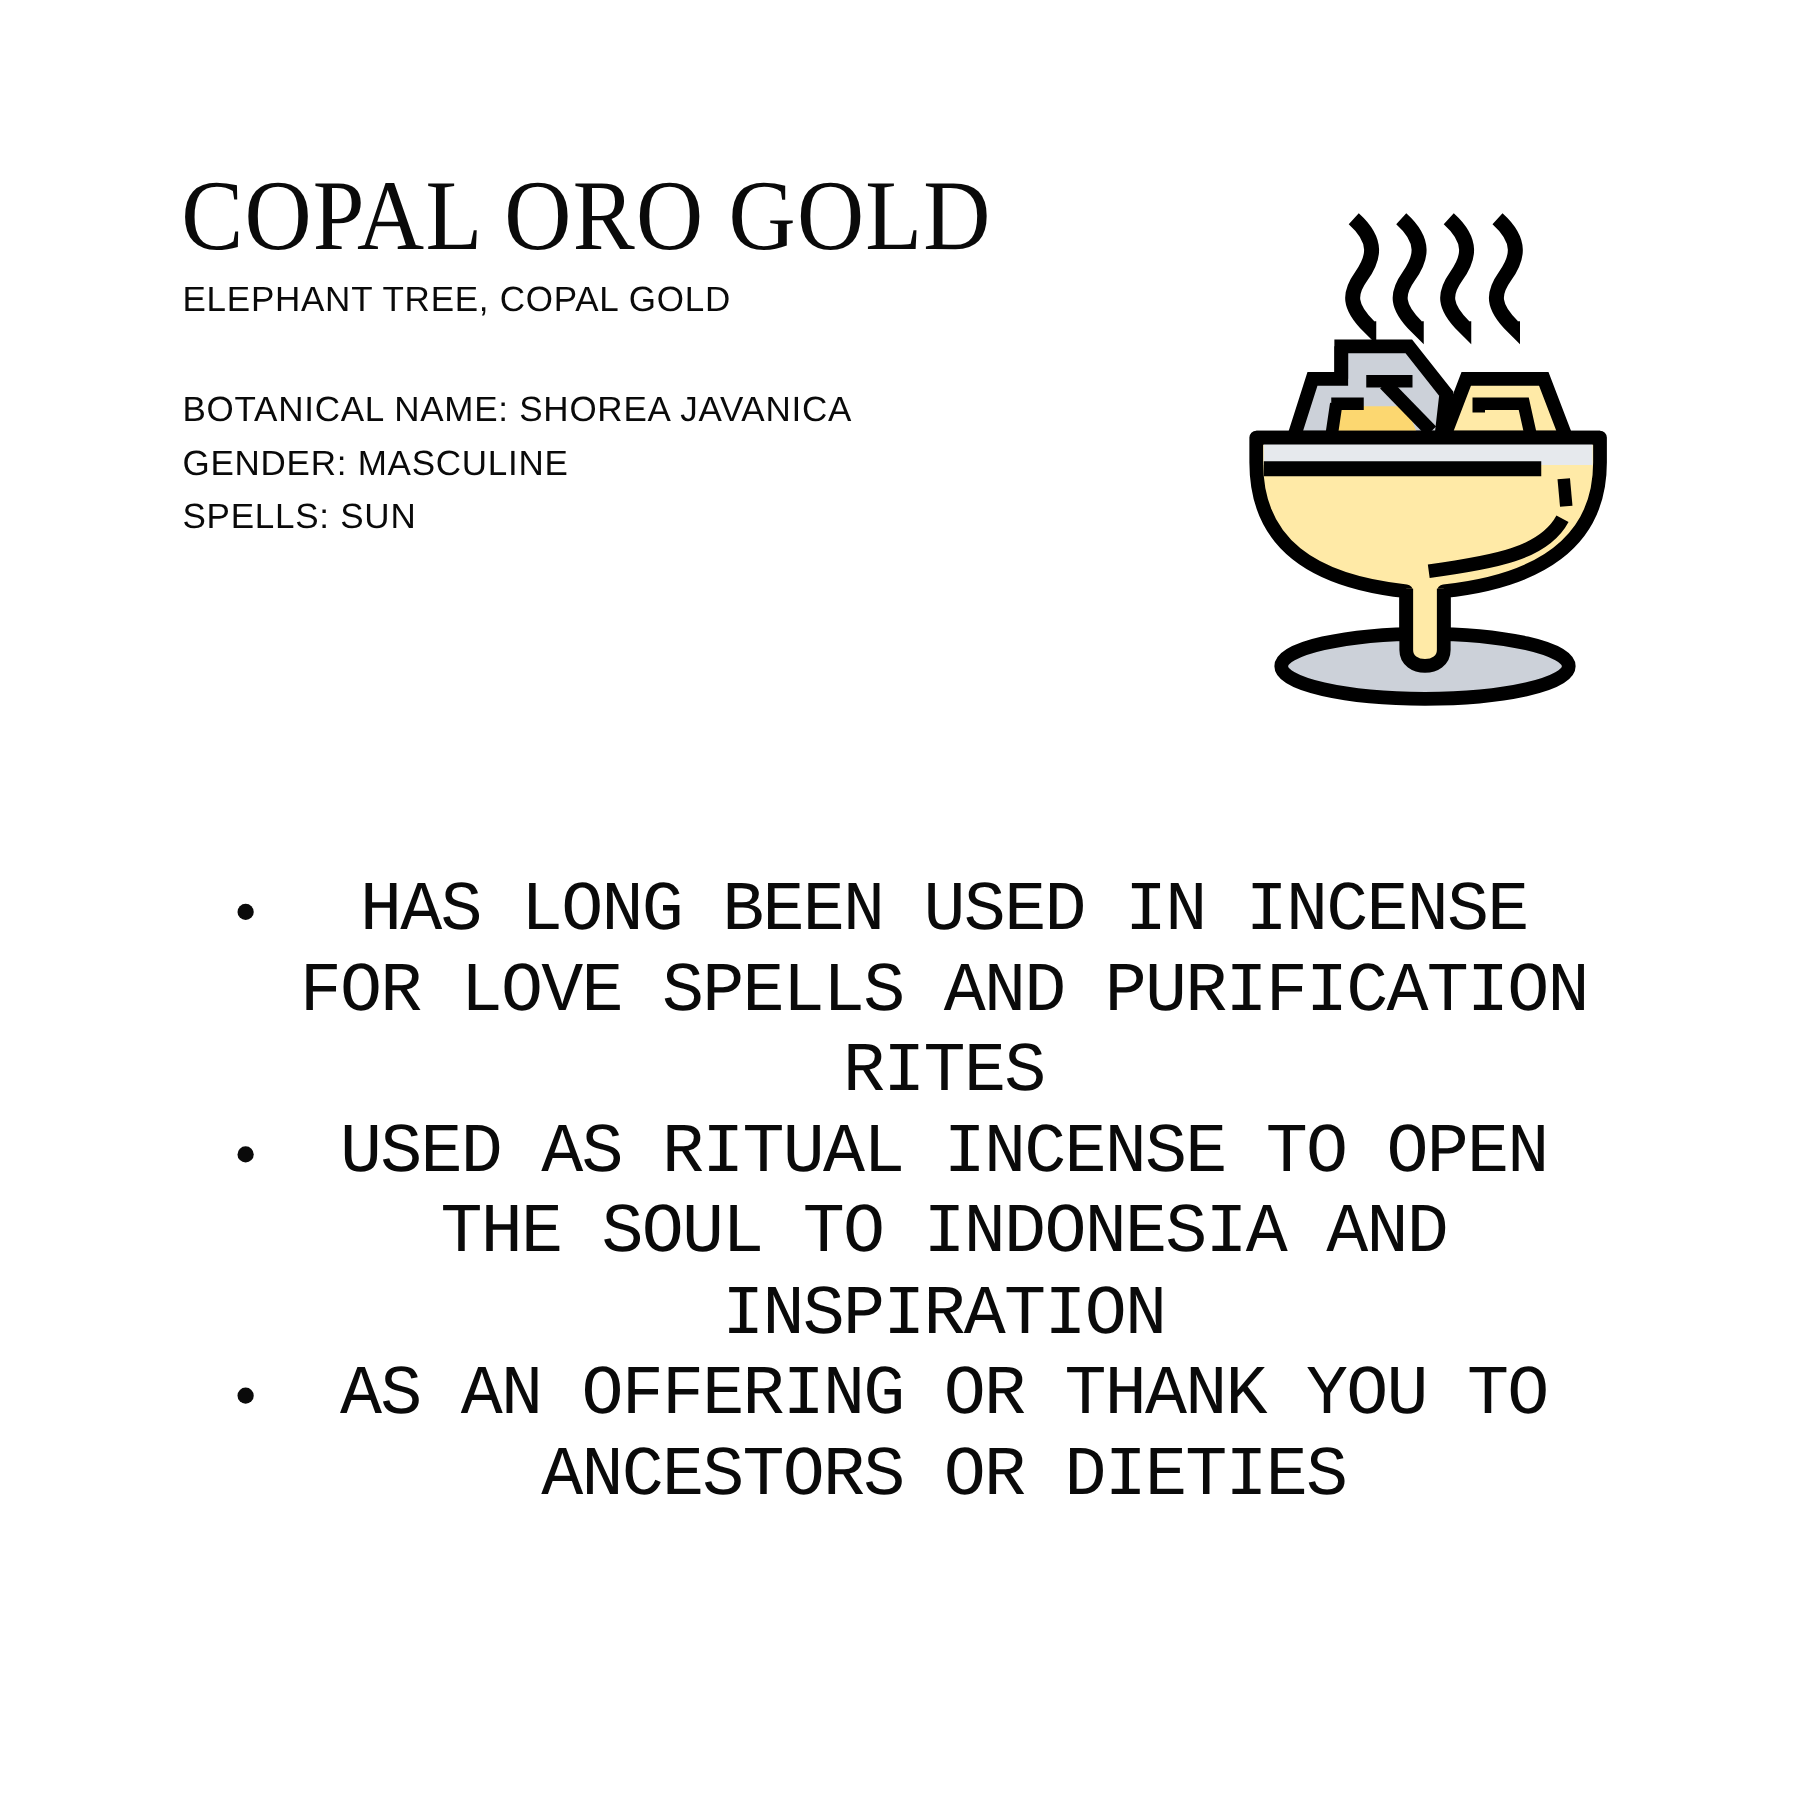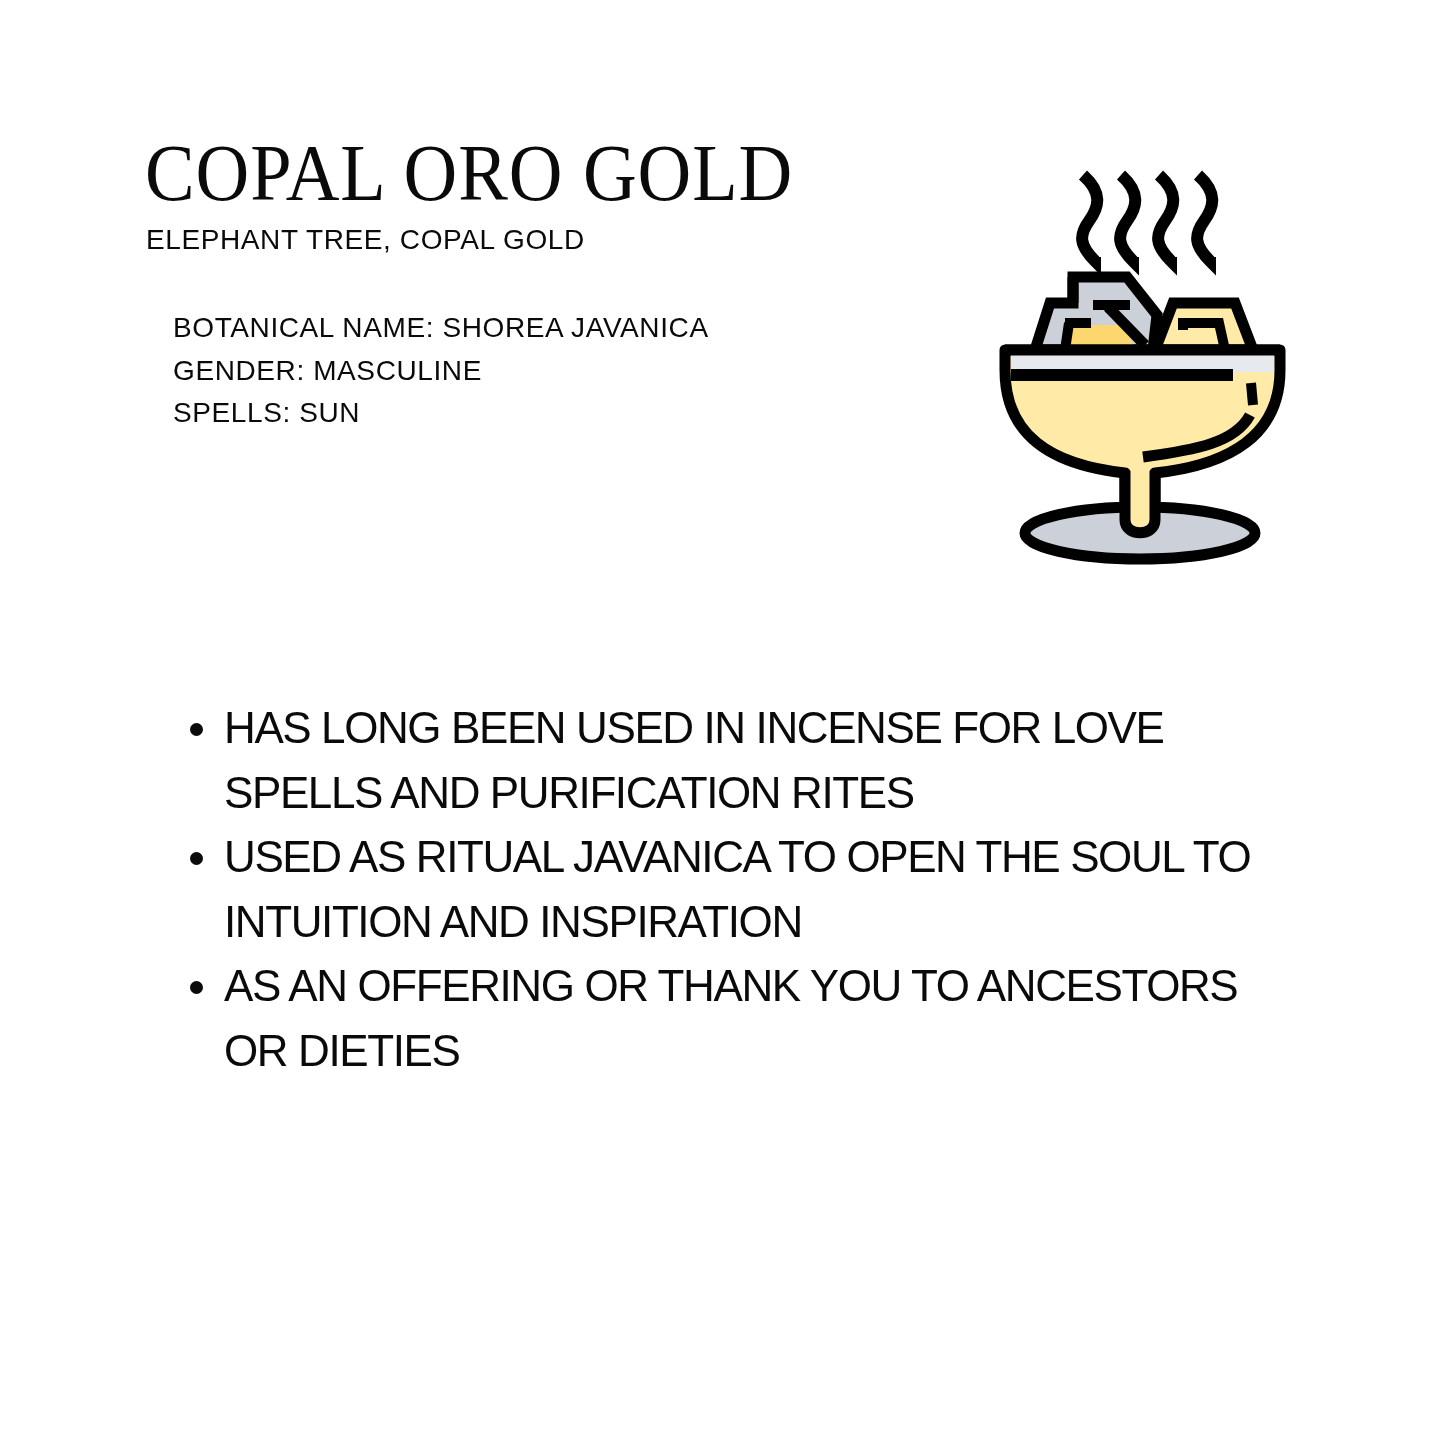--- a/index.html
+++ b/index.html
@@ -14,26 +14,26 @@
     .subtitle {
       position: absolute; left: 146px; top: 223px;
       font-family: "Liberation Sans", "DejaVu Sans", sans-serif;
       font-size: 28px; line-height: 34px; letter-spacing: 0.6px; white-space: nowrap; text-align: center;
     }
     .facts {
       position: absolute; left: 146px; top: 307px; margin: 0; padding: 0; list-style: none;
       font-family: "Liberation Sans", "DejaVu Sans", sans-serif;
       font-size: 28px; line-height: 42.6px; letter-spacing: 0.6px;
     }
-    .facts li { white-space: nowrap; margin-left: 27px; }
+    .facts li { white-space: nowrap; }
     .icon-wrap { position: absolute; left: 995px; top: 165px; width: 295px; height: 405px; }
     .bullets {
       position: absolute; left: 186px; top: 696px; width: 1100px; margin: 0; padding: 0; list-style: none;
-      font-family: Liberation Sans, sans-serif;
-      font-size: 44px; line-height: 64.5px; letter-spacing: -1.4px;
+      font-family: Liberation Mono, monospace;
+      font-size: 56px; line-height: 64.5px; letter-spacing: -1.4px; text-align: center;
     }
     .bullets li { position: relative; padding-left: 38px; }
     .bullets .dot {
       position: absolute; left: 4px; top: 27px; width: 13px; height: 13px; border-radius: 50%; background: #0a0a0a;
     }
   </style>
 </head>
 <body>
 
 <h1 class="title">COPAL ORO GOLD</h1>
@@ -75,15 +75,15 @@
     <path d="M255 250 C 240 278, 200 285, 148 292" stroke="#000" stroke-width="11" fill="none"></path>
 
     <ellipse cx="145" cy="368" rx="115" ry="26" fill="#CCD1D9" stroke="#000" stroke-width="11"></ellipse>
     <path d="M130 306 L 130 355 C 130 372, 160 372, 160 355 L 160 306 Z" fill="#FFEAA7"></path>
     <path d="M130 306 L 130 355 C 130 372, 160 372, 160 355 L 160 306" stroke="#000" stroke-width="11" fill="none"></path>
   </svg>
 </div>
 
 <ul class="bullets">
   <li><span class="dot"></span><span>HAS LONG BEEN USED IN INCENSE FOR LOVE SPELLS AND PURIFICATION RITES</span></li>
-  <li><span class="dot"></span><span>USED AS RITUAL JAVANICA TO OPEN THE SOUL TO INTUITION AND INSPIRATION</span></li>
+  <li><span class="dot"></span><span>USED AS RITUAL INCENSE TO OPEN THE SOUL TO INDONESIA AND INSPIRATION</span></li>
   <li><span class="dot"></span><span>AS AN OFFERING OR THANK YOU TO ANCESTORS OR DIETIES</span></li>
 </ul>
 
 </body></html>

